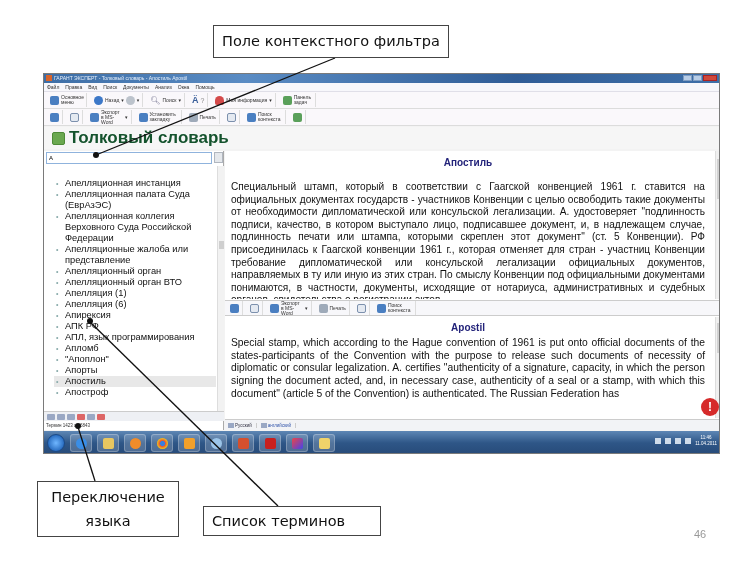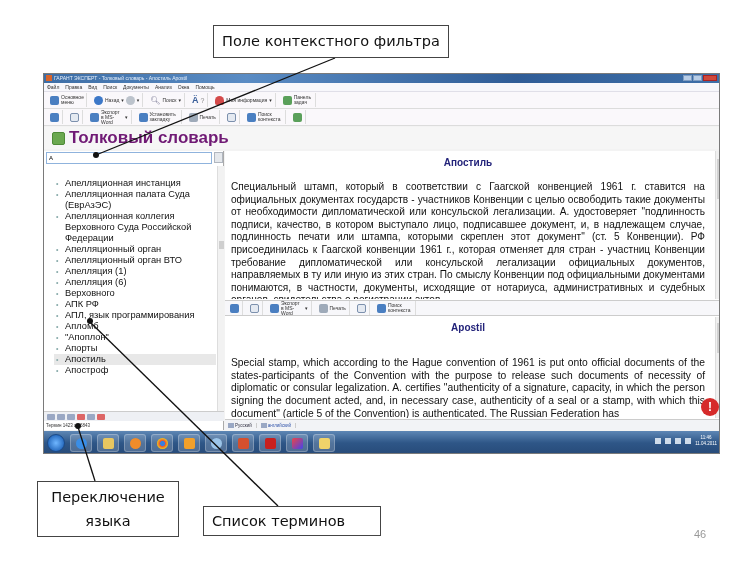--- a/index.html
+++ b/index.html
@@ -25,21 +25,21 @@
   .ico.round { border-radius: 50%; background: #3c78c8; }
   .ico.grey { background: #bcc3cc; border-radius: 50%; }
   .ico.heart { background: #d44a4a; border-radius: 50% 50% 2px 2px; }
   .ico.green { background: #5aa05a; }
   .ico.doc { background: #e4e9f1; border: 1px solid #7c90ad; }
   .ico.print { background: #9eaab9; }
   .tb .lbl2 { line-height: 5px; white-space: nowrap; }
 
   .dict-header { position: absolute; left: 0; top: 53px; height: 22px; width: 100%; display: flex; align-items: center; padding-left: 8px; gap: 4px; background: #f6f6f6; }
   .dict-header .bookicon { width: 13px; height: 13px; background: #6aa84f; border: 1px solid #4d8a37; border-radius: 2px; }
-  .dict-header .dtitle { font-size: 17px; font-weight: bold; color: #701a75; }
+  .dict-header .dtitle { font-size: 17px; font-weight: bold; color: #14532d; }
 
   .leftpane { position: absolute; left: 0; top: 77px; width: 180px; height: 279px; background: #fff; border-right: 1px solid #aaa; }
   .filter { height: 12px; margin: 1px 2px; border: 1px solid #8fb3dd; background: #fff; font-size: 6px; padding-left: 2px; line-height: 10px; position: relative; width: 166px; }
   .filter-btn { position: absolute; left: 170px; top: 1px; width: 9px; height: 11px; background: #e5e8ec; border: 1px solid #b0b6bf; }
   .termlist { position: absolute; left: 0; top: 27px; width: 172px; height: 245px; overflow: hidden; padding-left: 10px; }
   .term { font-size: 9.3px; color: #111; line-height: 11px; position: relative; padding-left: 11px; }
   .term::before { content: "•"; position: absolute; left: 2px; top: 0; color: #8aa; font-size: 7px; }
   .term.selected { background: #e8e8e8; }
   .lscroll { position: absolute; left: 173px; top: 15px; width: 7px; height: 245px; background: #f2f2f2; border-left: 1px solid #ddd; }
   .lscroll .thumb { position: absolute; left: 1px; top: 75px; width: 5px; height: 8px; background: #cfcfcf; }
@@ -49,21 +49,21 @@
   .status { position: absolute; left: 0; top: 271px; width: 180px; height: 8px; font-size: 4.5px; color: #333; padding-left: 2px; line-height: 8px; }
 
   .rightpane { position: absolute; left: 181px; top: 77px; width: 496px; height: 279px; background: #fff; }
   .article { position: absolute; left: 0; top: 0; width: 490px; height: 148px; overflow: hidden; padding: 6px 10px 0 6px; }
   .article h2, .article2 h2 { text-align: center; font-size: 10px; font-weight: bold; color: #23237a; margin-bottom: 13px; }
   .article p, .article2 p { font-size: 10.1px; line-height: 12.6px; color: #111; text-align: justify; }
   .rscroll { position: absolute; right: 0; width: 6px; background: #f0f0f0; border-left: 1px solid #ddd; }
   .rscroll .thumb { position: absolute; left: 1px; width: 4px; background: #d2d2d2; }
   .subtoolbar { position: absolute; left: 0; top: 149px; width: 496px; height: 16px; background: #f7f7fa; border-top: 1px solid #ccc; border-bottom: 1px solid #ccc; display: flex; align-items: center; gap: 4px; padding-left: 2px; }
   .article2 { position: absolute; left: 0; top: 166px; width: 490px; height: 101px; overflow: hidden; padding: 5px 10px 0 6px; }
-  .article2 h2 { margin-bottom: 24px; }
+  .article2 h2 { margin-bottom: 4px; }
   .article2 p { font-size: 10.3px; line-height: 12.7px; }
   .tabs { position: absolute; left: 0; top: 268px; width: 496px; height: 11px; background: #f2f3f6; border-top: 1px solid #ccc; display: flex; align-items: center; gap: 4px; padding-left: 3px; }
   .tabs span { font-size: 4.5px; color: #334; display: flex; align-items: center; gap: 1px; padding-right: 4px; border-right: 1px solid #ccc; }
   .tabs span i { display: inline-block; width: 6px; height: 5px; background: #9aa8c4; }
   .alert { position: absolute; right: 2px; top: 247px; width: 18px; height: 18px; border-radius: 50%; background: #d62b2b; color: #fff; font-weight: bold; font-size: 12px; text-align: center; line-height: 18px; }
 
   .taskbar { position: absolute; left: 0; top: 357px; width: 677px; height: 24px; background: linear-gradient(180deg, #5e87b5 0%, #2e5687 50%, #274a78 100%); display: flex; align-items: center; padding-left: 3px; gap: 5px; }
   .taskbar .start { width: 18px; height: 18px; border-radius: 50%; background: radial-gradient(circle, #6fb6ff 0%, #2a6ec2 70%); border: 1px solid #1b4a88; }
   .taskbar .app { width: 22px; height: 18px; border-radius: 3px; background: rgba(255,255,255,0.18); display: flex; align-items: center; justify-content: center; border: 1px solid rgba(255,255,255,0.25); }
   .taskbar .app i { width: 11px; height: 11px; border-radius: 2px; display: block; }
@@ -168,25 +168,26 @@
     <span class="dtitle">Толковый словарь</span>
   </div>
 
   <div class="leftpane">
     <div class="filter">А</div>
     <div class="filter-btn"></div>
     <div class="termlist">
       <div class="term">Апелляционная инстанция</div>
       <div class="term">Апелляционная палата Суда (ЕврАзЭС)</div>
       <div class="term">Апелляционная коллегия Верховного Суда Российской Федерации</div>
+      <div class="term">Апелляционные жалоба или представление</div>
       <div class="term">Апелляционный орган</div>
       <div class="term">Апелляционный орган ВТО</div>
       <div class="term">Апелляция (1)</div>
       <div class="term">Апелляция (6)</div>
-      <div class="term">Верховного</div>
+      <div class="term">Апирексия</div>
       <div class="term">АПК РФ</div>
       <div class="term">АПЛ, язык программирования</div>
       <div class="term">Апломб</div>
       <div class="term">"Апоплон"</div>
       <div class="term">Апорты</div>
       <div class="term selected">Апостиль</div>
       <div class="term">Апостроф</div>
     </div>
     <div class="lscroll">
         <div class="thumb"></div>

